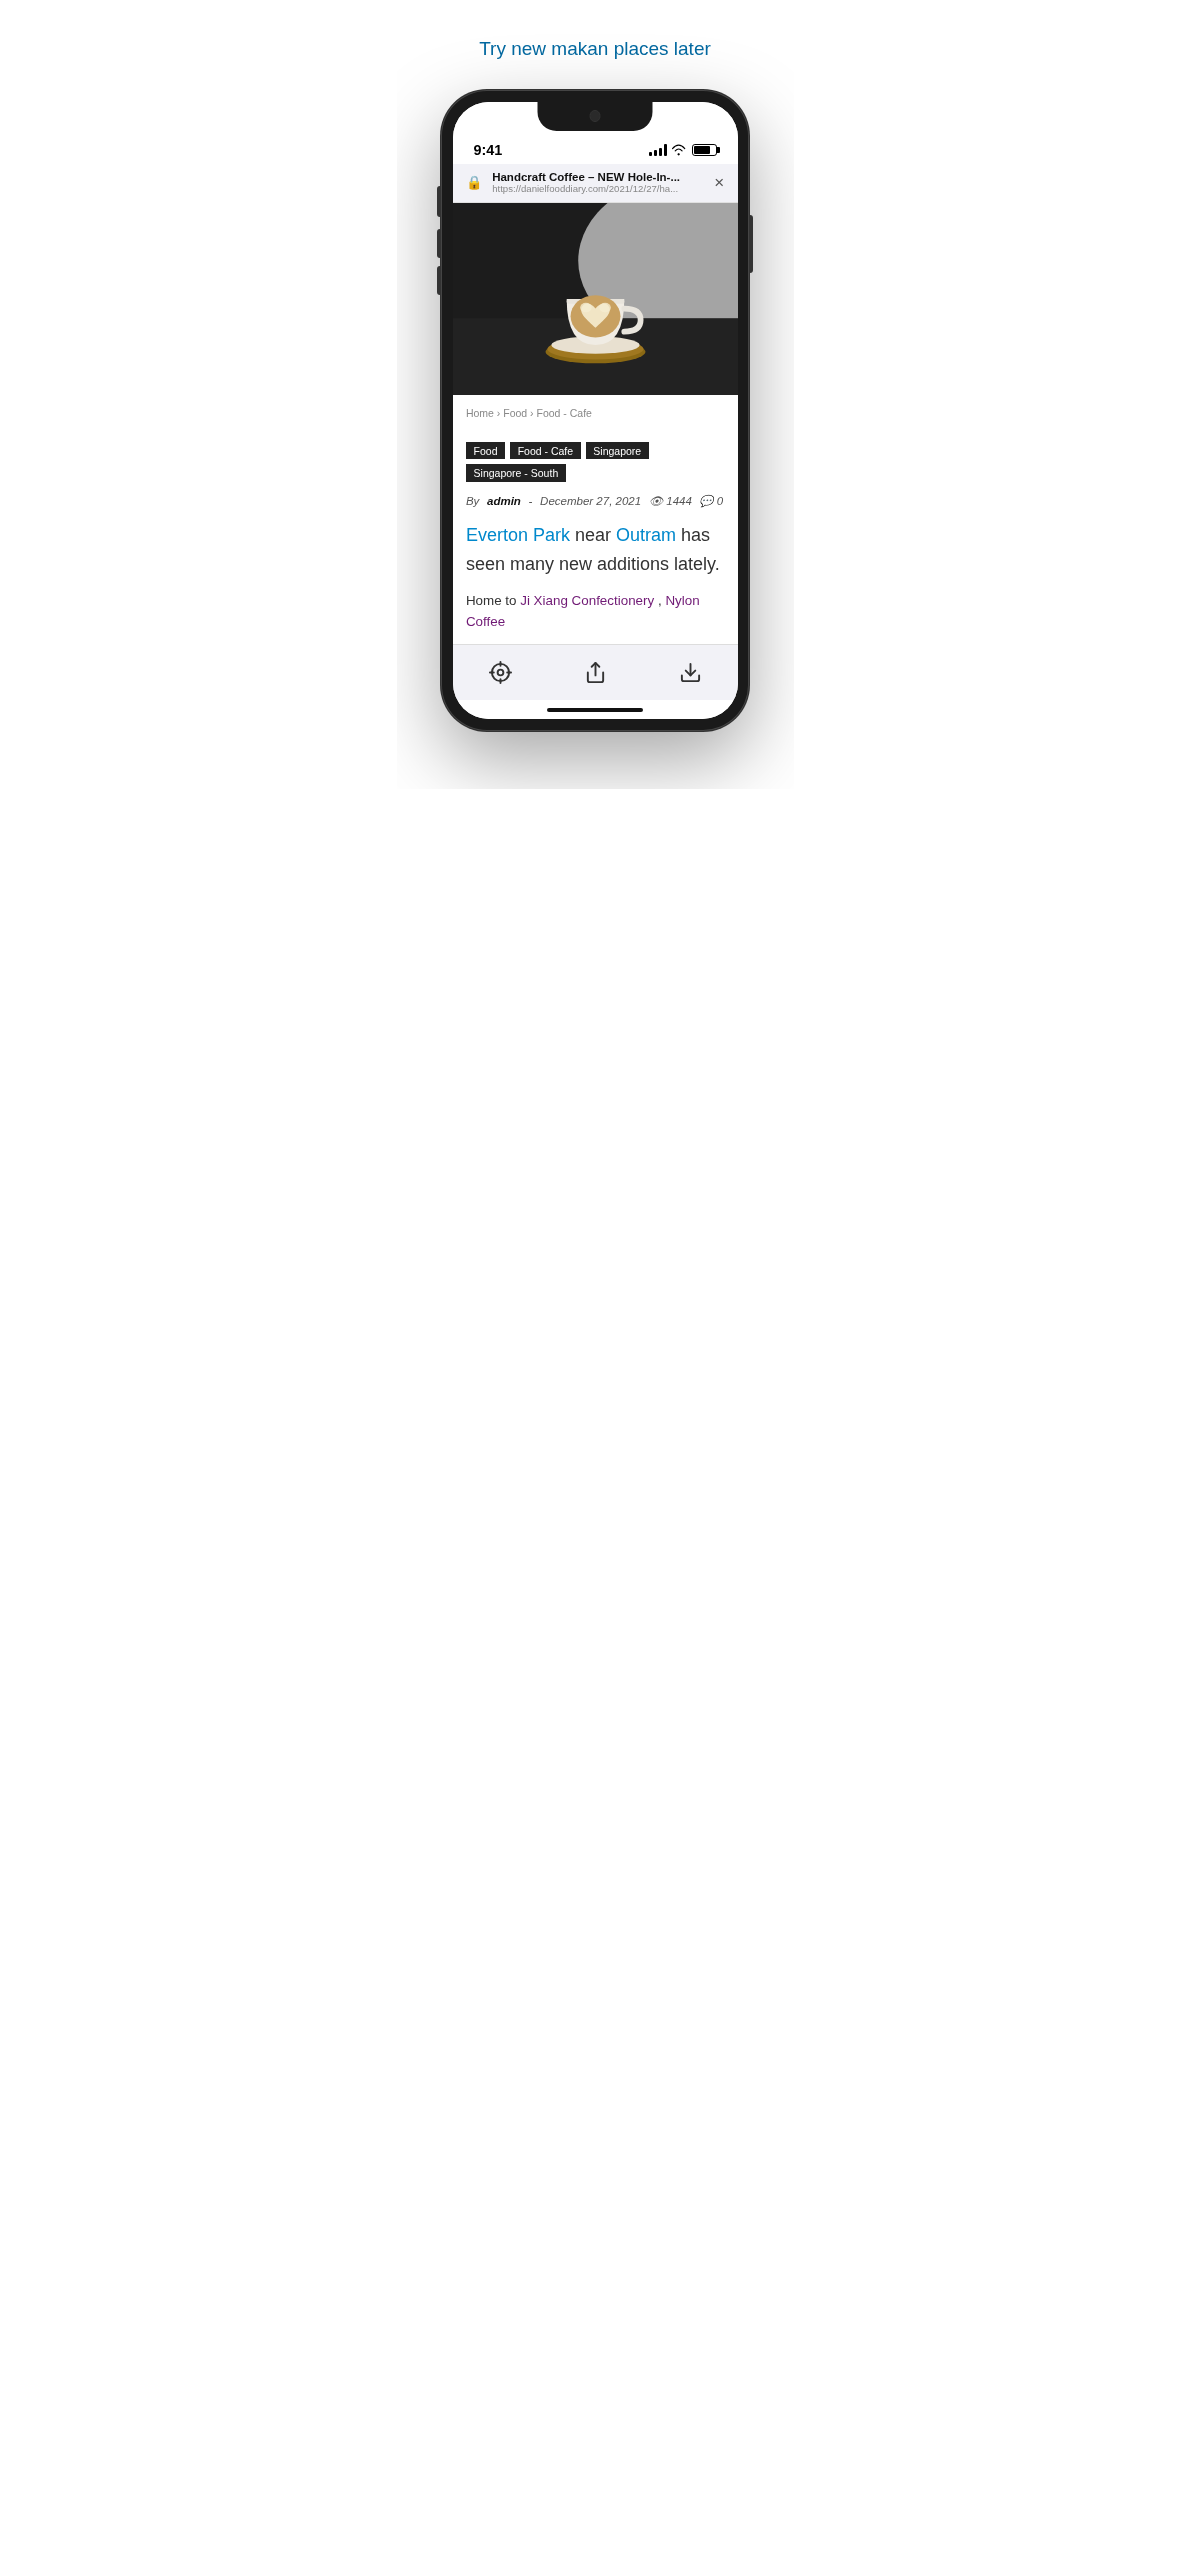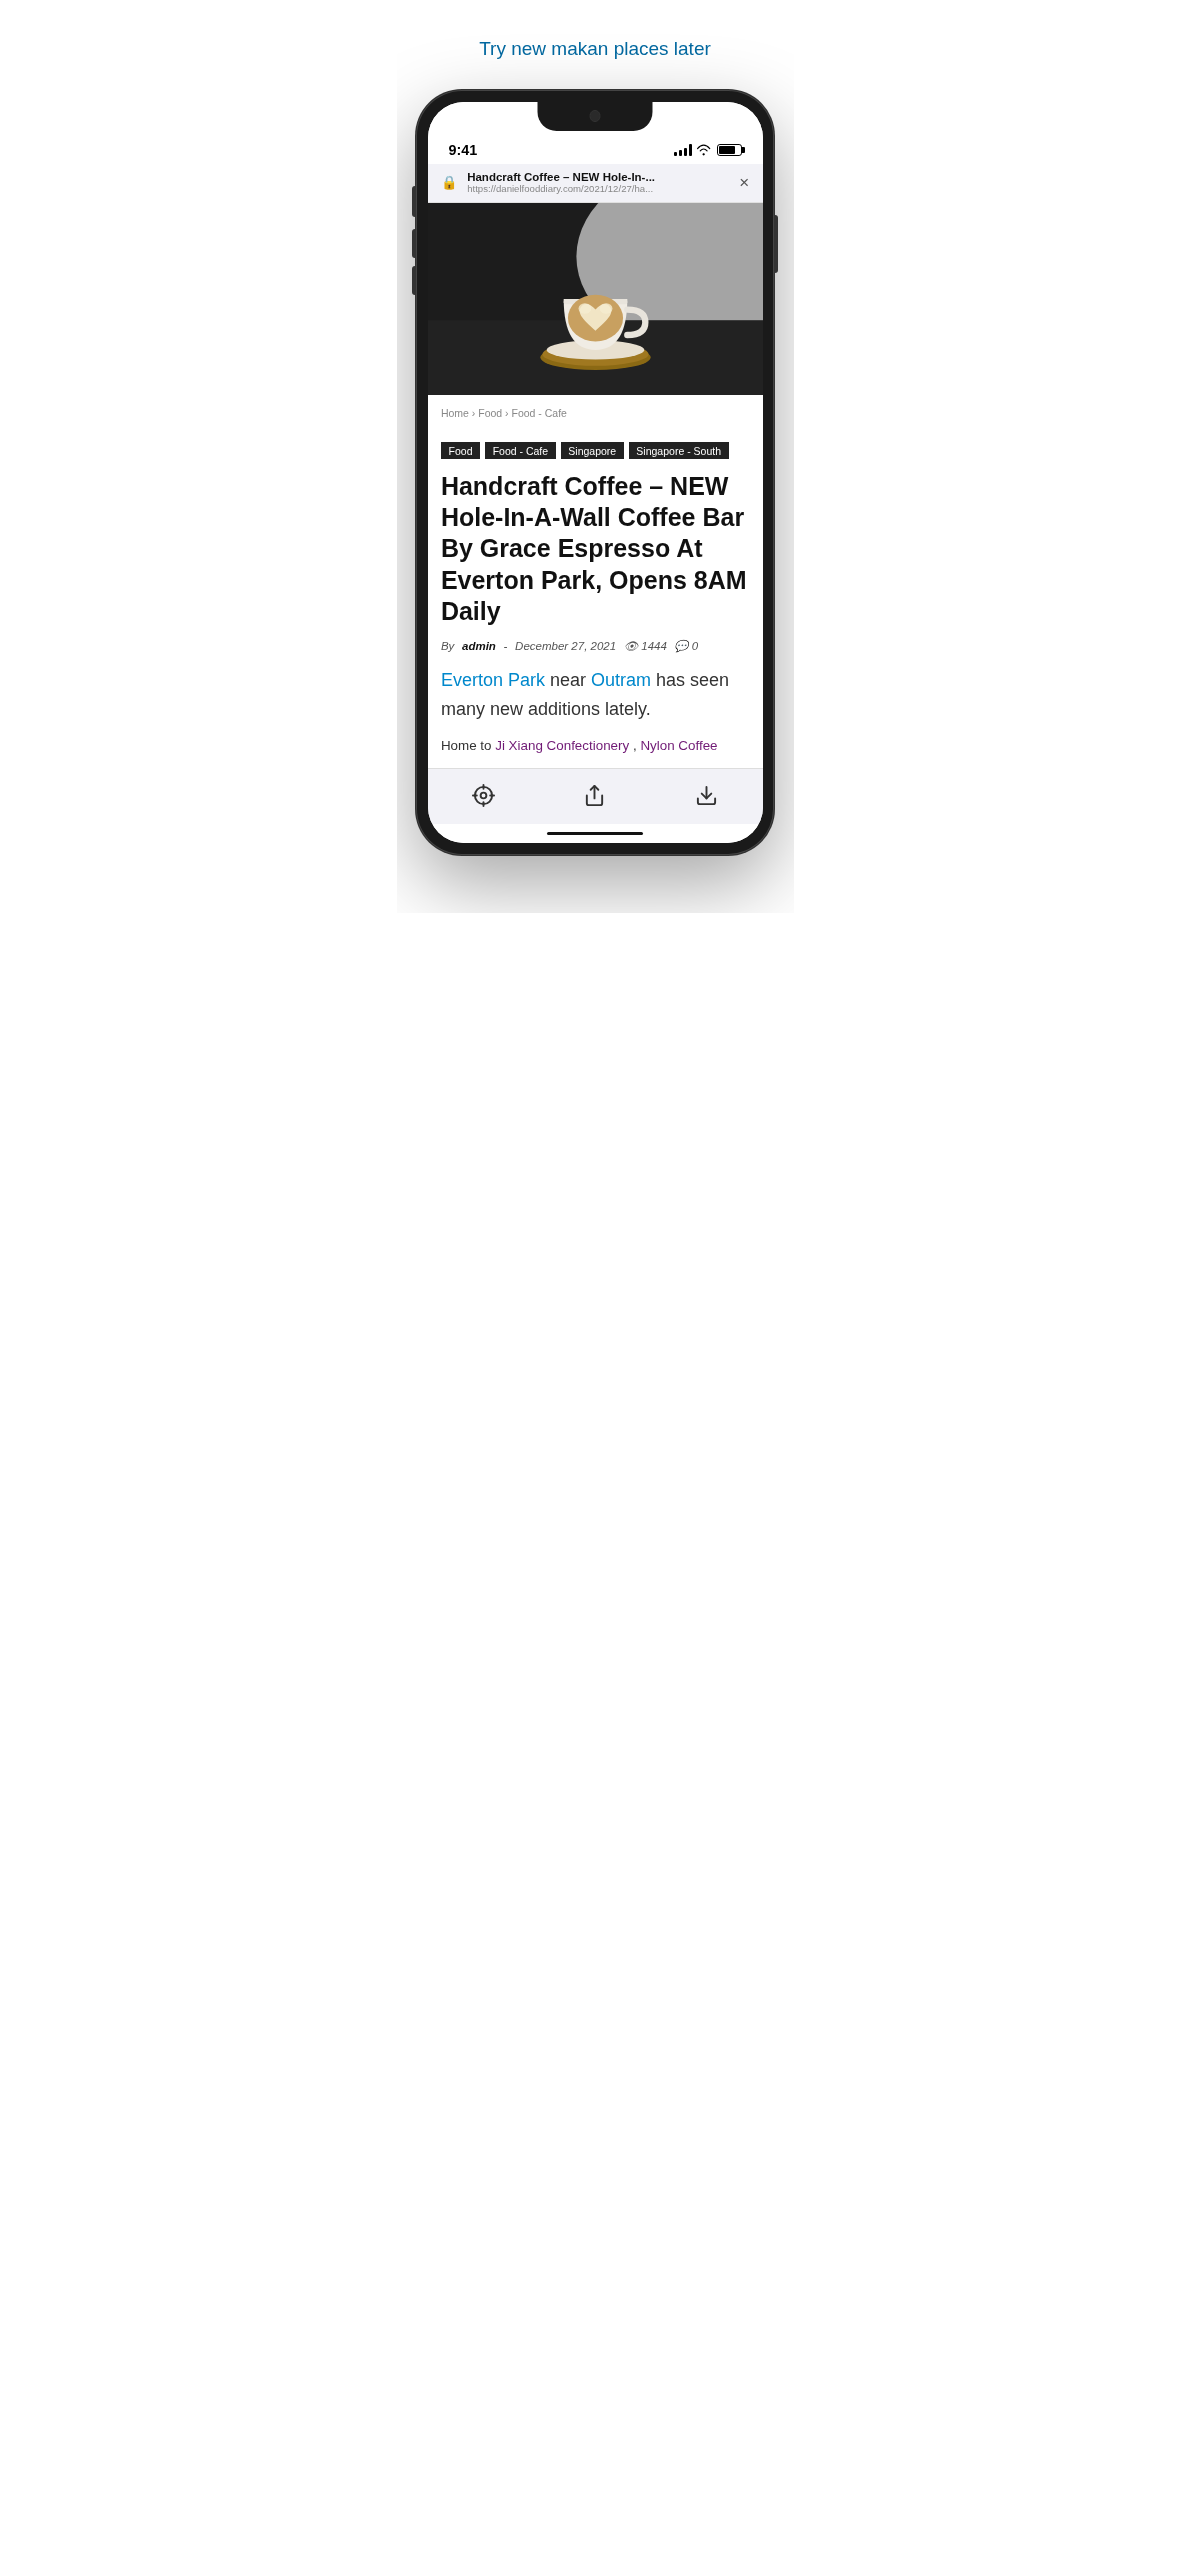--- a/index.html
+++ b/index.html
@@ -28,21 +28,21 @@
 
     .page-subtitle {
       font-size: 19px;
       color: #0369a1;
       text-align: center;
       margin-bottom: 30px;
     }
 
     
     .phone-shell {
-      width: 358px;
+      width: 308px;
       background: #1a1a1a;
       border-radius: 46px;
       padding: 11.5px;
       box-shadow:
         0 0 0 1px #333,
         0 29px 77px rgba(0,0,0,0.35),
         inset 0 0 0 1px #444;
       position: relative;
     }
 
@@ -437,21 +437,20 @@
 
         <div class="breadcrumb">Home › Food › Food - Cafe</div>
 
         <div class="tags">
           <span class="tag">Food</span>
           <span class="tag">Food - Cafe</span>
           <span class="tag">Singapore</span>
           <span class="tag">Singapore - South</span>
         </div>
 
-        <h2 class="article-title">Handcraft Coffee – NEW Hole-In-A-Wall Coffee Bar By Grace Espresso At Everton Park, Opens 8AM Daily</h2>
 
         <div class="article-meta">
           <span>By</span>
           <strong class="author">admin</strong>
           <span>-</span>
           <span>December 27, 2021</span>
           <span class="meta-views">
             <span>👁</span>
             <span>1444</span>
           </span>

